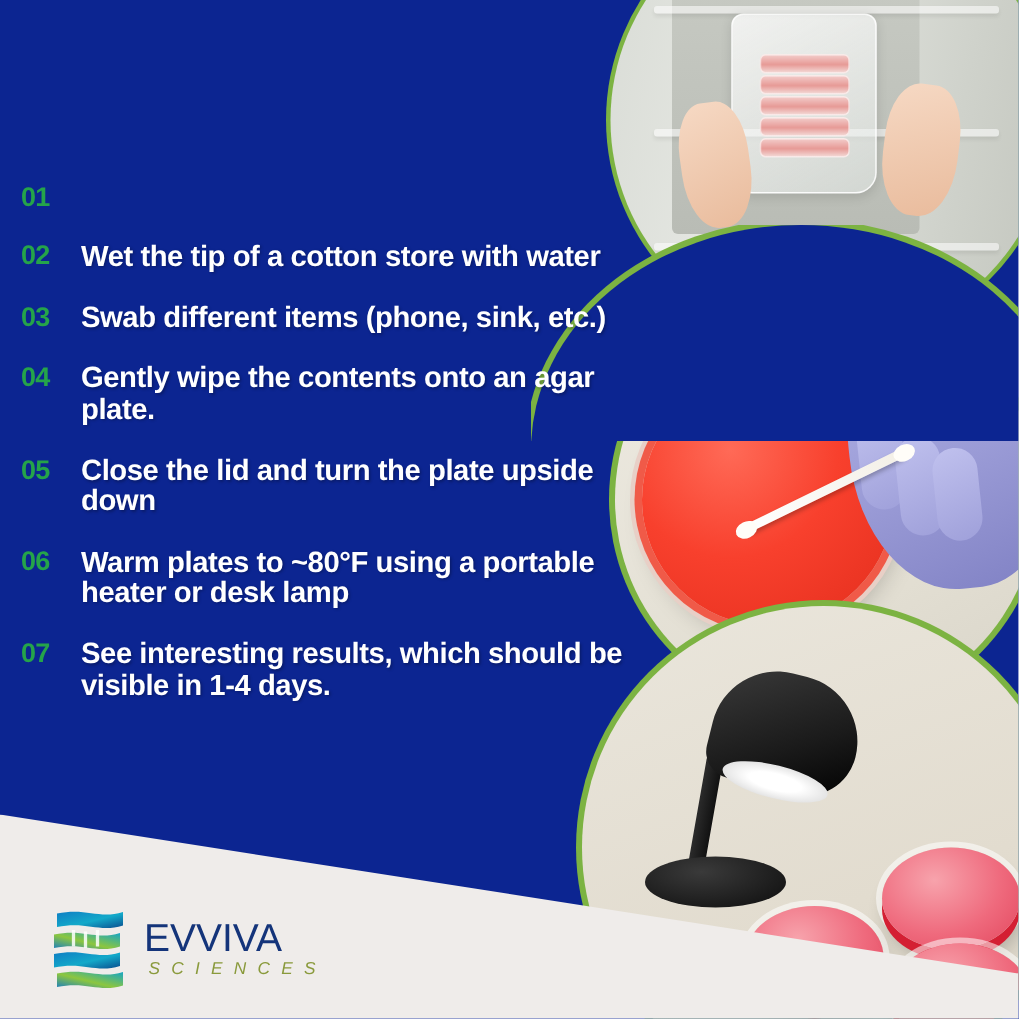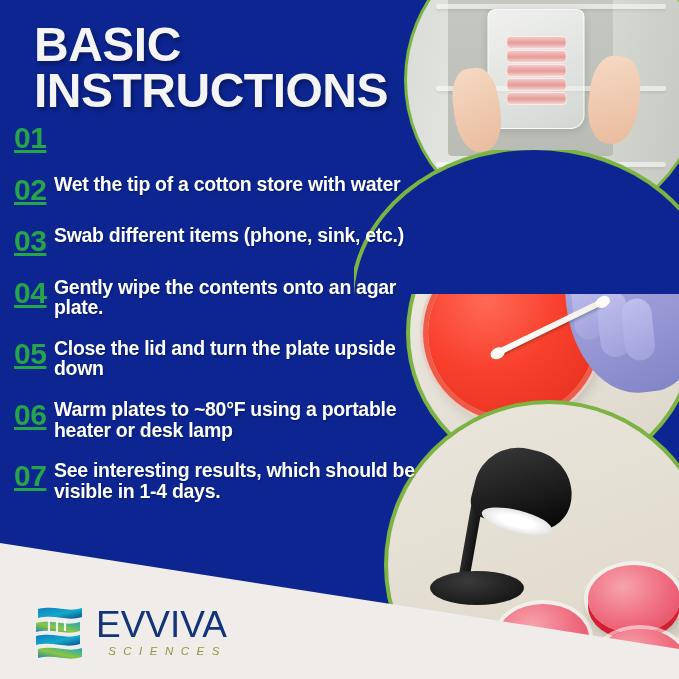--- a/index.html
+++ b/index.html
@@ -259,27 +259,26 @@
   }
   .step {
     display: flex;
     align-items: flex-start;
     margin-bottom: 20px;
   }
   .step-num {
     flex: 0 0 auto;
     color: #25a44a;
     font-weight: bold;
-    font-size: 30px;
+    font-size: 18px;
     line-height: 1.05;
     width: 40px;
     text-align: left;
     padding-left: 2px;
     letter-spacing: -0.5px;
-    text-decoration: underline;
   }
   .step-text {
     flex: 1 1 auto;
     color: #ffffff;
     font-weight: bold;
     font-size: 19.5px;
     line-height: 1.06;
     letter-spacing: -0.3px;
     text-shadow: 1px 1px 2px rgba(0,0,0,.28);
   }
@@ -309,21 +308,21 @@
     height: 58px;
     margin-right: 10px;
     flex: 0 0 auto;
   }
   .logo-words {
     display: flex;
     flex-direction: column;
     justify-content: center;
   }
   .logo-name {
-    font-size: 37px;
+    font-size: 26px;
     font-weight: normal;
     color: #14347a;
     letter-spacing: 0px;
     line-height: 1;
     font-family: "Liberation Sans", sans-serif;
   }
   .logo-sub {
     font-size: 11.5px;
     color: #8a9a3c;
     letter-spacing: 7.5px;
@@ -382,22 +381,20 @@
         <div class="dish3" id="dish-b"></div>
         <div class="dish3" id="dish-c"></div>
       </div>
     </div>
 
     <div class="blue-sweep" id="sweep-mid"></div>
   </div>
 
   <div class="text-panel">
 
-    <div class="title">BASIC
-INSTRUCTIONS</div>
 
     <div class="steps">
 
       <div class="step">
         <div class="step-num">01</div>
       </div>
 
       <div class="step">
         <div class="step-num">02</div>
         <div class="step-text">Wet the tip of a cotton store with water</div>

